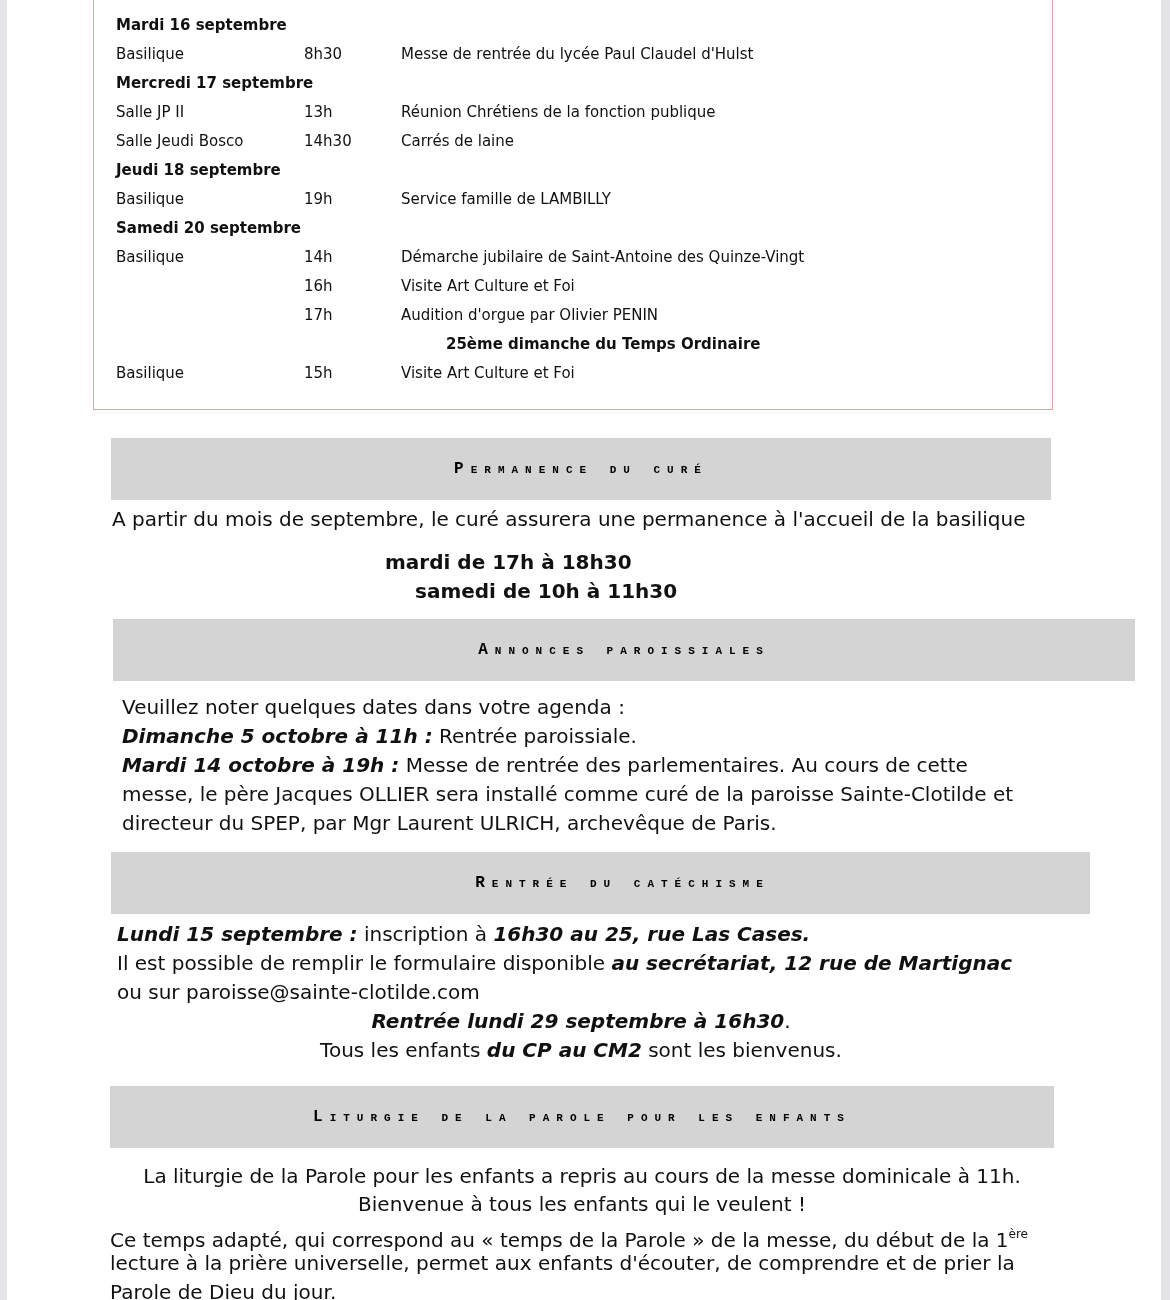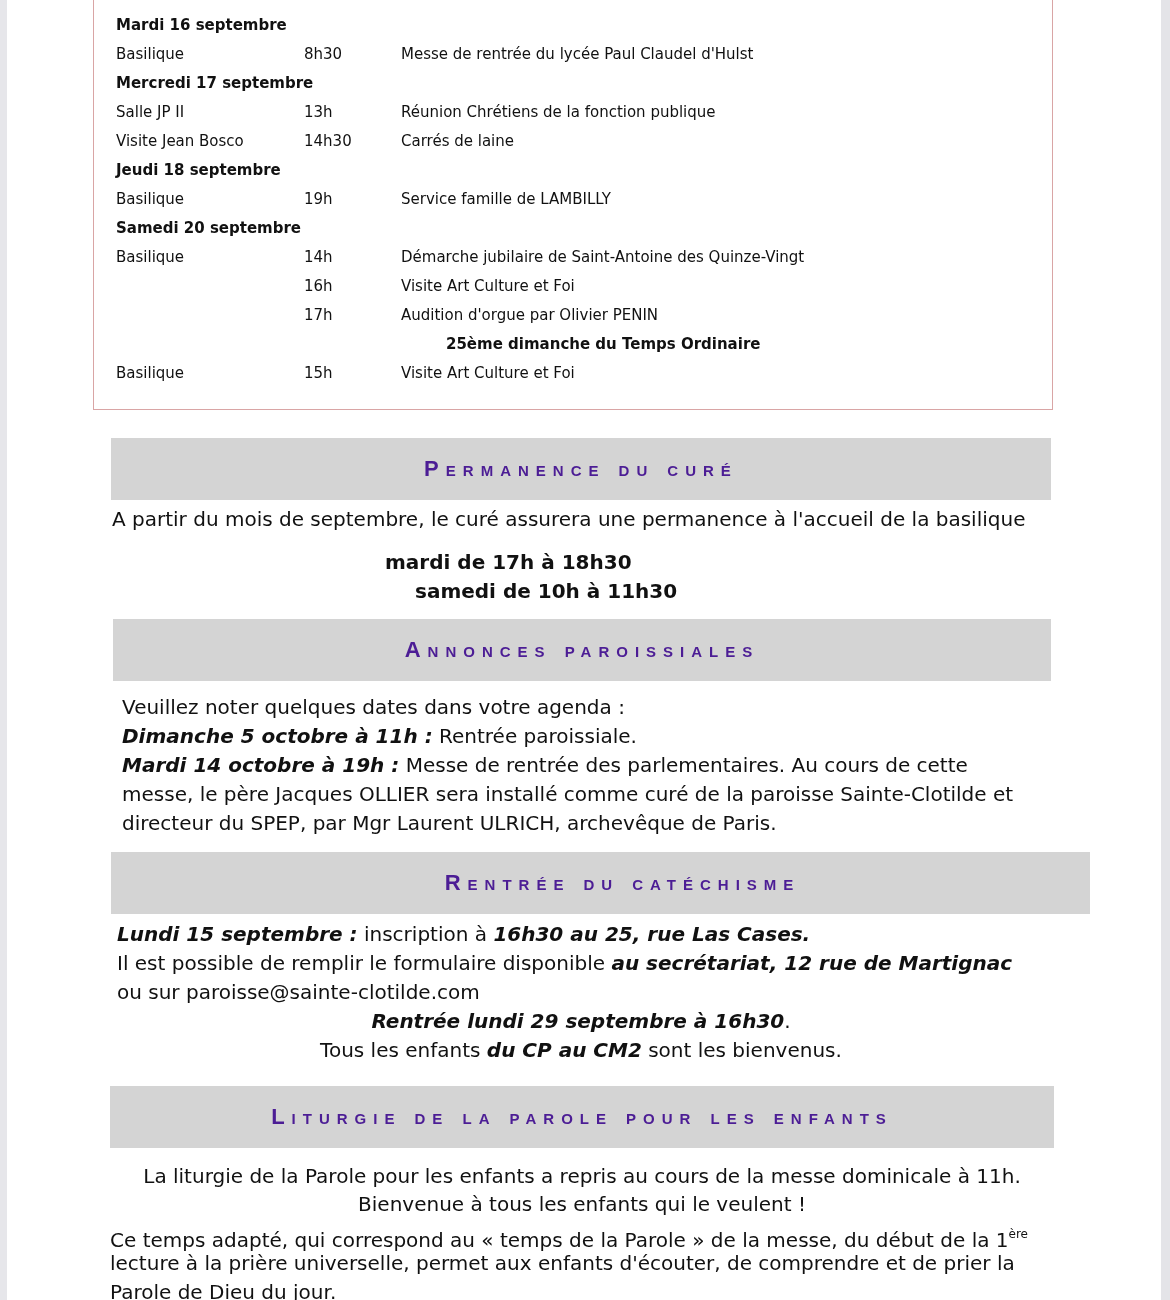--- a/index.html
+++ b/index.html
@@ -27,23 +27,23 @@
   .col-place { position: absolute; left: 0; }
   .col-time { position: absolute; left: 188px; }
   .col-event { position: absolute; left: 285px; }
   .day-extra { position: absolute; left: 330px; font-weight: bold; }
 
   .section-bar {
     position: absolute; background: #d4d4d4; height: 62px;
     display: flex; align-items: center; justify-content: center;
   }
   .section-title {
-    font-family: Liberation Sans, sans-serif;
-    font-size: 22px; letter-spacing: 7px; font-variant: small-caps;
-    font-weight: bold; color: #4c1d95; text-transform: lowercase;
+    font-family: Liberation Mono, monospace;
+    font-size: 16px; letter-spacing: 7px; font-variant: small-caps;
+    font-weight: bold; color: #000000; text-transform: lowercase;
   }
   .section-title::first-letter { text-transform: uppercase; }
   .txt { position: absolute; font-size: 20px; line-height: 29px; white-space: nowrap; }
   .center { text-align: center; }
   b { font-weight: bold; font-style: italic; }
   sup { font-size: 12px; vertical-align: 9px; }
 </style>
 </head>
 <body>
 
@@ -58,21 +58,21 @@
       <span class="col-time">8h30</span>
       <span class="col-event">Messe de rentrée du lycée Paul Claudel d'Hulst</span>
     </div>
     <div class="row" style="top: 69px;"><span class="day">Mercredi 17 septembre</span></div>
     <div class="row" style="top: 98px;">
       <span class="col-place">Salle JP II</span>
       <span class="col-time">13h</span>
       <span class="col-event">Réunion Chrétiens de la fonction publique</span>
     </div>
     <div class="row" style="top: 127px;">
-      <span class="col-place">Visite Jean Bosco</span>
+      <span class="col-place">Salle Jeudi Bosco</span>
       <span class="col-time">14h30</span>
       <span class="col-event">Carrés de laine</span>
     </div>
     <div class="row" style="top: 156px;"><span class="day">Jeudi 18 septembre</span></div>
     <div class="row" style="top: 185px;">
       <span class="col-place">Basilique</span>
       <span class="col-time">19h</span>
       <span class="col-event">Service famille de LAMBILLY</span>
     </div>
     <div class="row" style="top: 214px;"><span class="day">Samedi 20 septembre</span></div>
@@ -99,21 +99,21 @@
     </div>
   </div>
 
 <div class="section-bar" style="left:111px; top:438px; width:940px;">
   <span class="section-title">Permanence du curé</span>
 </div>
 <div class="txt" style="left:112px; top:505px;">A partir du mois de septembre, le curé assurera une permanence à l'accueil de la basilique</div>
 <div class="txt" style="left:385px; top:548px; font-weight:bold;">mardi de 17h à 18h30</div>
 <div class="txt" style="left:385px; top:577px; font-weight:bold;margin-left:30px;">samedi de 10h à 11h30</div>
 
-<div class="section-bar" style="left:113px; top:619px; width:938px;">
+<div class="section-bar" style="left:113px; top:619px; width:1022px;">
   <span class="section-title">Annonces Paroissiales</span>
 </div>
 <div class="txt" style="left:122px; top:693px;">Veuillez noter quelques dates dans votre agenda  :</div>
 <div class="txt" style="left:122px; top:722px;">
   <b>Dimanche 5 octobre à 11h :</b><span> Rentrée paroissiale.</span>
 </div>
 <div class="txt" style="left:122px; top:751px;">
   <b>Mardi 14 octobre à 19h :</b><span> Messe de rentrée des parlementaires. Au cours de cette</span>
 </div>
 <div class="txt" style="left:122px; top:780px;">messe, le père Jacques OLLIER sera installé comme curé de la paroisse Sainte-Clotilde et</div>

